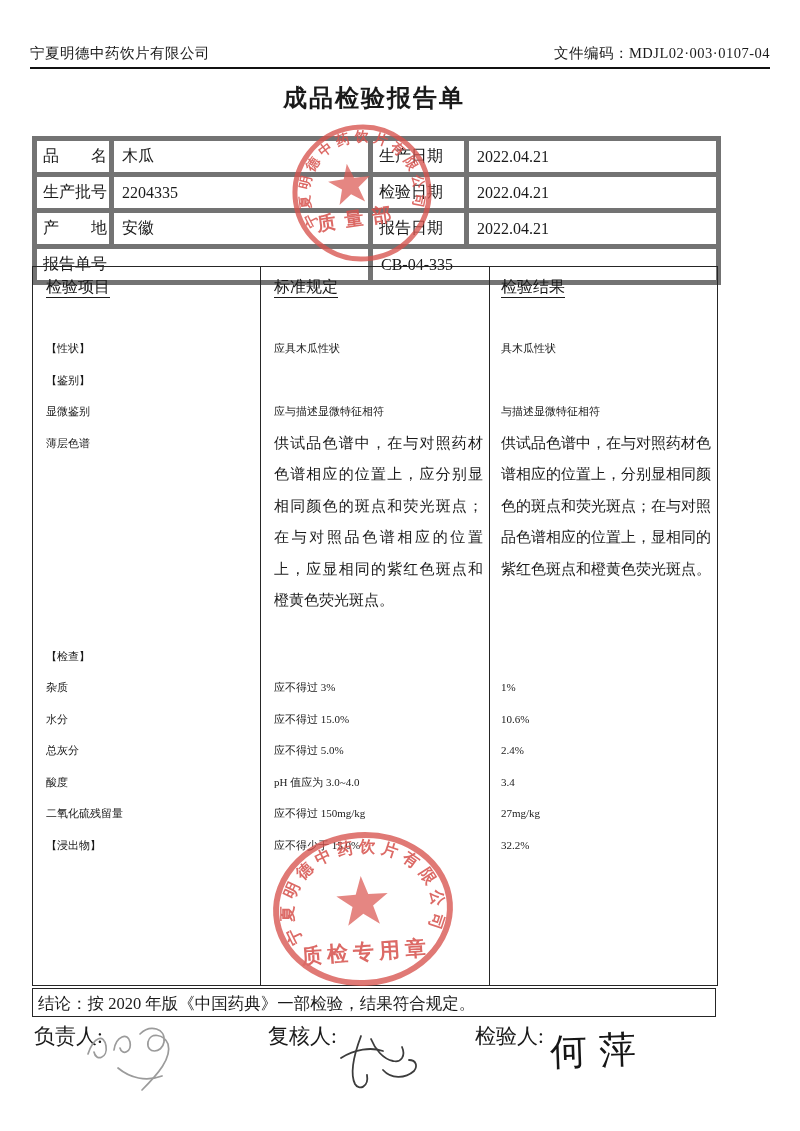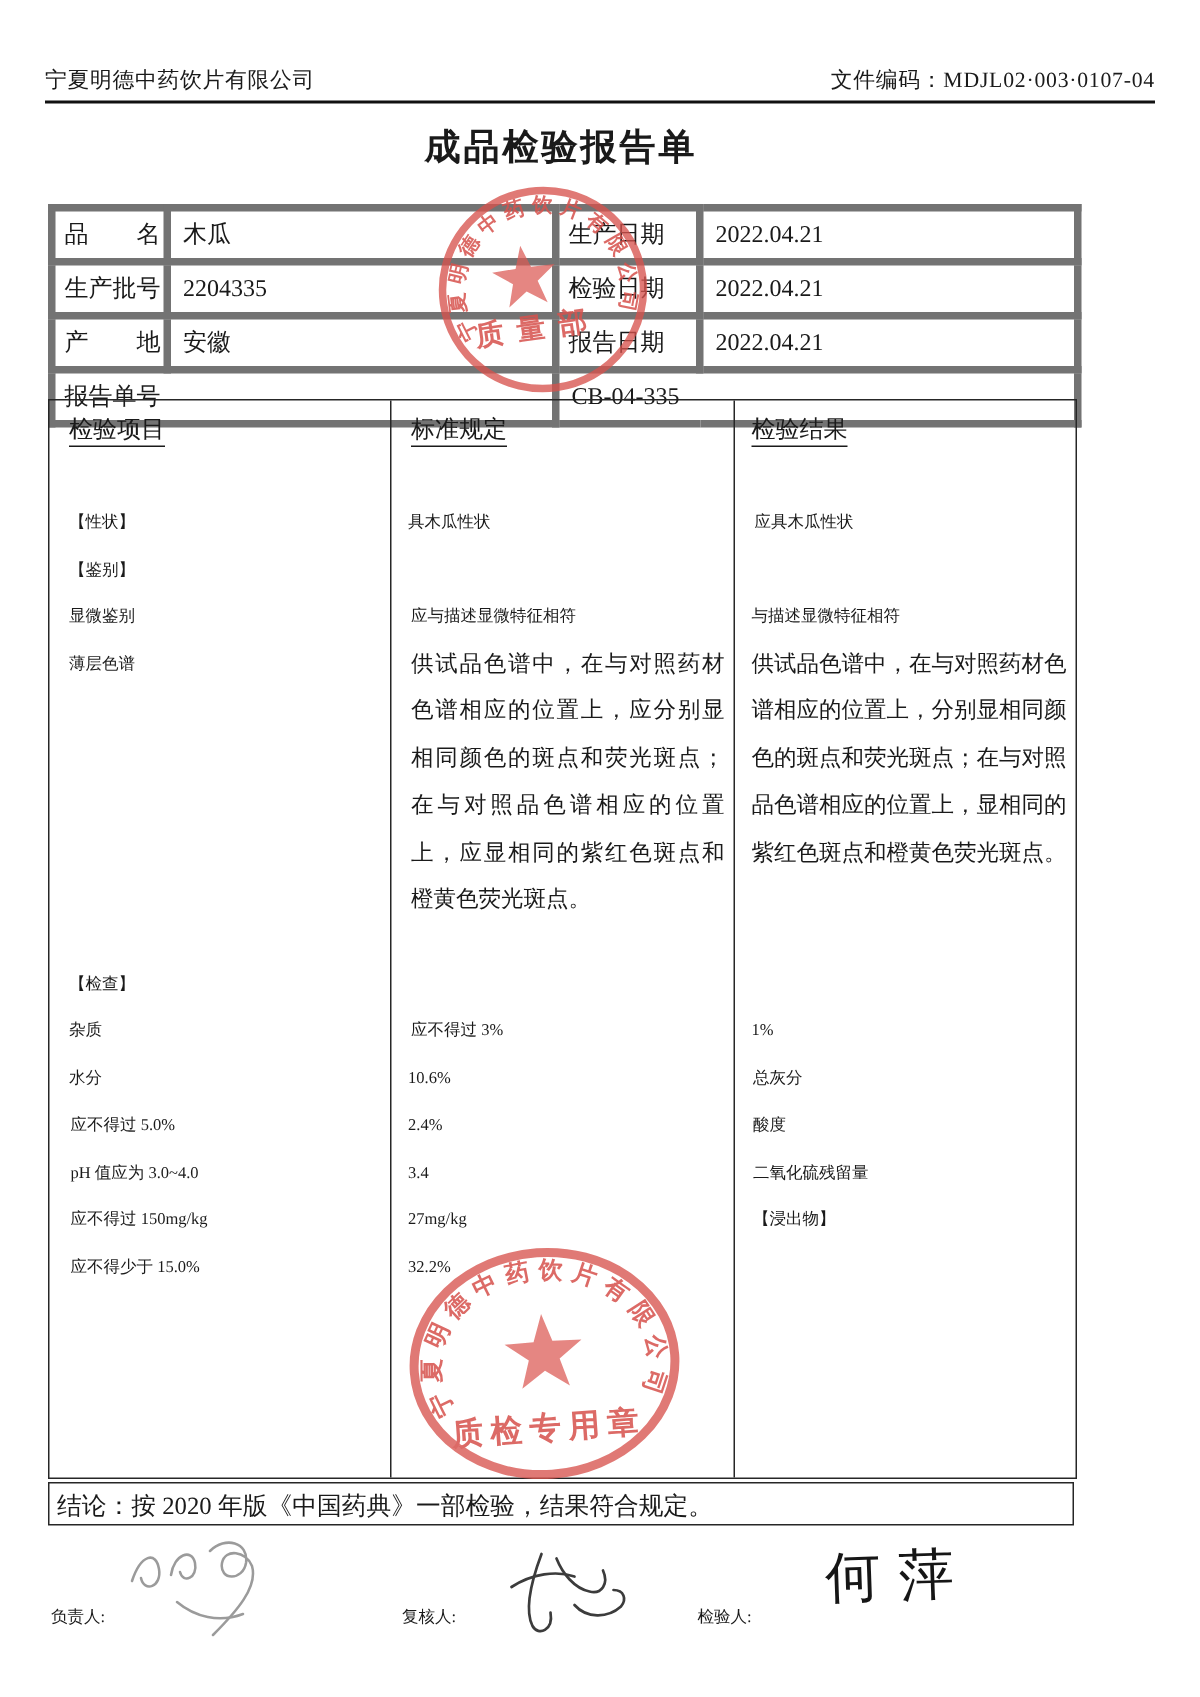--- a/index.html
+++ b/index.html
@@ -39,21 +39,21 @@
   .hc span{border-bottom:1px solid #1a1a1a;padding-bottom:2px;}
   .para{line-height:31.5px;font-size:15px;text-align:justify;white-space:normal;}
   .g{padding-top:24px;}
 
   
   .conclusion{top:988px;left:32px;width:684px;height:29px;border:1.5px solid #262626;
     line-height:29px;font-size:16.5px;padding-left:5px;box-sizing:border-box;}
 
   
   .sigrow{top:1020px;left:32px;width:720px;height:80px;}
-  .siglabel{position:absolute;top:2px;font-size:11px;margin-top:48px;}
+  .siglabel{position:absolute;top:2px;font-size:21px;}
   .signame{position:absolute;left:518px;top:6px;font-size:37px;letter-spacing:12px;
     color:#161616;transform:rotate(-2deg);white-space:nowrap;}
 
   
   .stamp{pointer-events:none;z-index:6;}
   .stamp1{top:122px;left:291px;width:142px;height:142px;transform:rotate(-8deg);opacity:.86;}
   .stamp2{top:831px;left:272px;width:182px;height:156px;transform:rotate(-4deg);opacity:.86;}
 </style>
 </head>
 <body>
@@ -101,22 +101,22 @@
 
 <div class="abs maintbl">
   <div class="vline" style="left:227px"></div>
   <div class="vline" style="left:456px"></div>
   <div class="grid">
     <div class="cell c1 hc"><span>检验项目</span></div>
     <div class="cell c2 hc mid"><span>标准规定</span></div>
     <div class="cell c3 hc rgt"><span>检验结果</span></div>
 
     <div class="cell c1 ln">【性状】</div>
+    <div class="cell c2 ln">应具木瓜性状</div>
     <div class="cell c3 ln">具木瓜性状</div>
-    <div class="cell c2 ln">应具木瓜性状</div>
 
     <div class="cell c1 ln">【鉴别】</div>
     <div class="cell c2 ln"></div>
     <div class="cell c3 ln"></div>
 
     <div class="cell c1 ln">显微鉴别</div>
     <div class="cell c2 ln">应与描述显微特征相符</div>
     <div class="cell c3 ln">与描述显微特征相符</div>
 
     <div class="cell c1 ln">薄层色谱</div>
@@ -125,20 +125,21 @@
 
     <div class="cell c1 ln g">【检查】</div>
     <div class="cell c2 ln g"></div>
     <div class="cell c3 ln g"></div>
 
     <div class="cell c1 ln">杂质</div>
     <div class="cell c2 ln">应不得过 3%</div>
     <div class="cell c3 ln">1%</div>
 
     <div class="cell c1 ln">水分</div>
+    <div class="cell c2 ln">应不得过 15.0%</div>
     <div class="cell c3 ln">10.6%</div>
 
     <div class="cell c1 ln">总灰分</div>
     <div class="cell c2 ln">应不得过 5.0%</div>
     <div class="cell c3 ln">2.4%</div>
 
     <div class="cell c1 ln">酸度</div>
     <div class="cell c2 ln">pH 值应为 3.0~4.0</div>
     <div class="cell c3 ln">3.4</div>
 
@@ -166,21 +167,21 @@
   </svg>
   <span class="siglabel" style="left:236px">复核人:</span>
   <svg class="abs" style="left:303px;top:10px" width="112" height="68" viewBox="0 0 112 68">
     <g fill="none" stroke="#3c3c3c" stroke-width="1.8" stroke-linecap="round">
       <path d="M26,6 C20,22 14,42 20,54 C24,61 34,57 32,45"></path>
       <path d="M6,28 C20,19 36,17 48,21"></path>
       <path d="M36,9 C40,19 48,29 58,31 C66,33 71,26 67,17"></path>
       <path d="M48,40 C56,49 70,49 79,41 C83,36 81,30 74,30"></path>
     </g>
   </svg>
-  <span class="siglabel" style="left:433px">检验人:</span>
+  <span class="siglabel" style="left:443px">检验人:</span>
   <span class="signame">何萍</span>
 </div>
 
 <div class="abs stamp stamp1">
   <svg width="142" height="142" viewBox="0 0 142 142">
     <ellipse cx="71" cy="71" rx="67" ry="66" fill="none" stroke="#d7524d" stroke-width="5" stroke-opacity=".9"></ellipse>
     <path id="arc1" d="M21.2,88.8 A53,52 0 1 1 120.8,88.8" fill="none"></path>
     <text font-size="13.5" letter-spacing="4.5" fill="#d7524d" font-weight="bold">
       <textPath href="#arc1" startOffset="50%" text-anchor="middle">宁夏明德中药饮片有限公司</textPath>
     </text>

